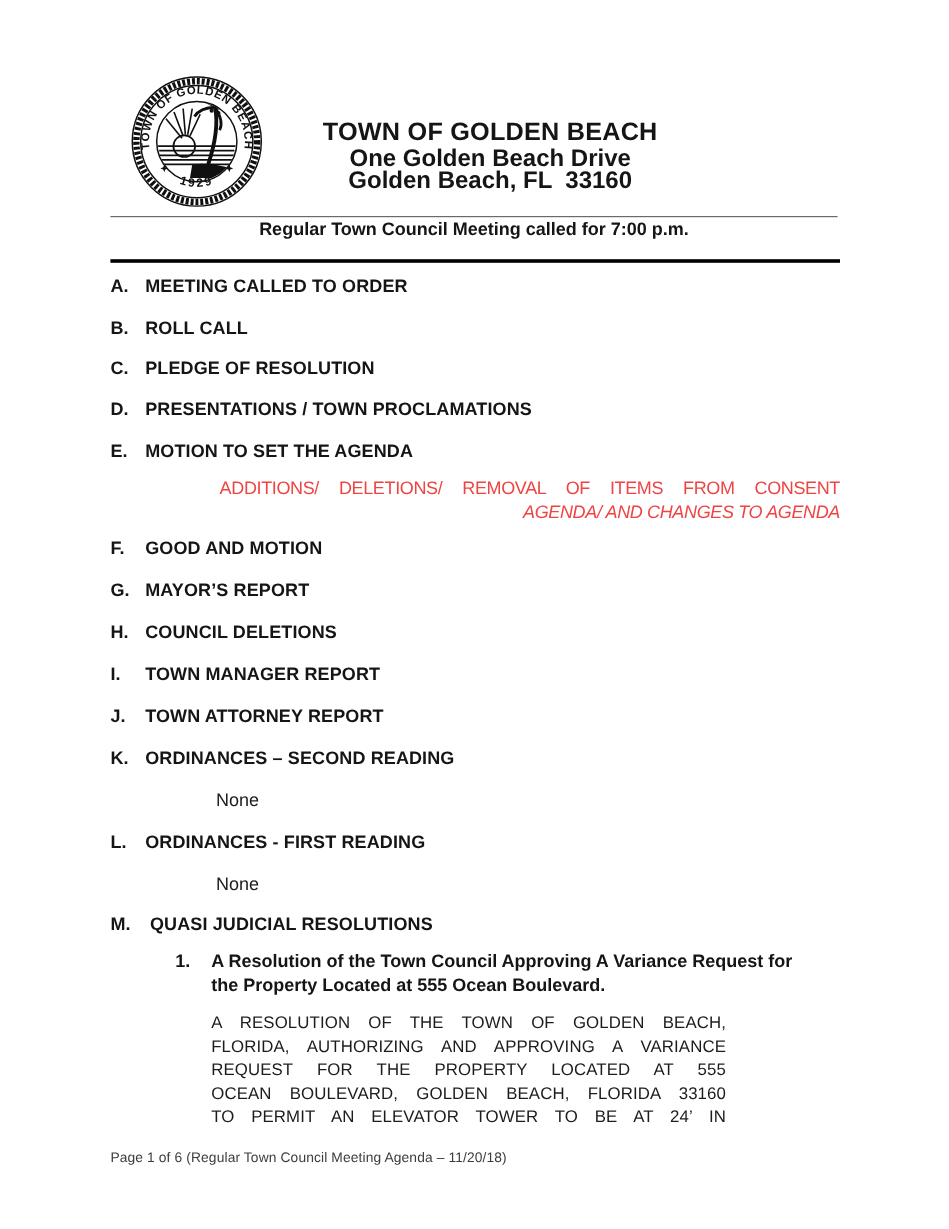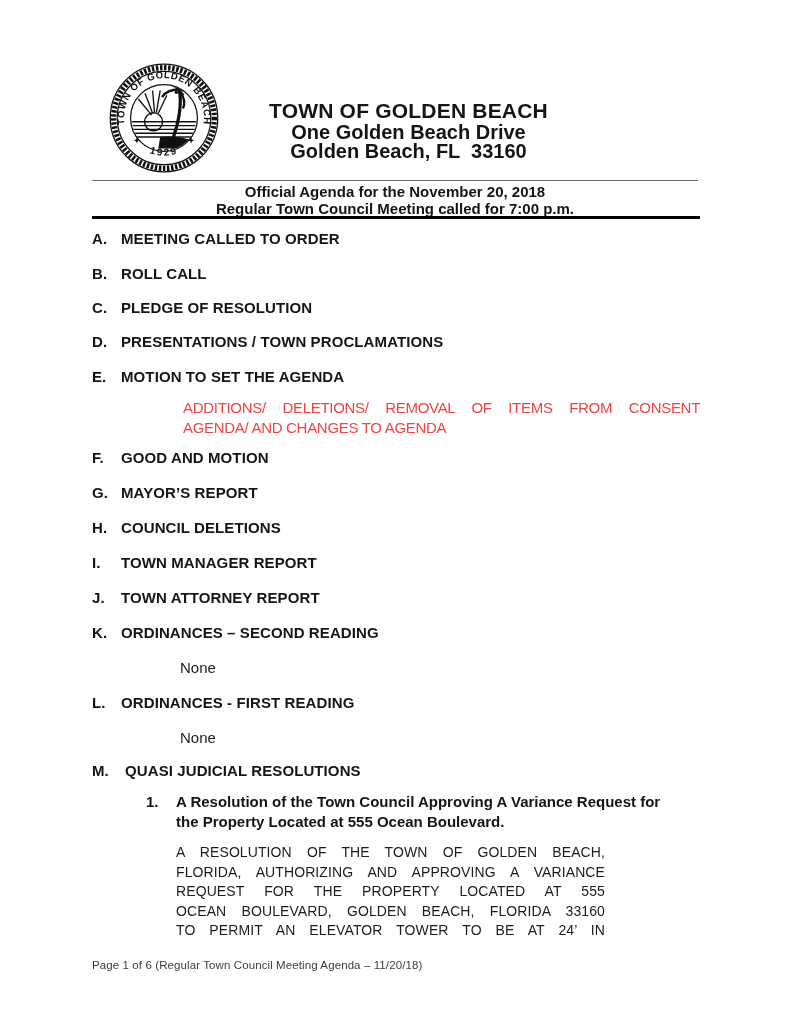--- a/index.html
+++ b/index.html
@@ -59,21 +59,21 @@
     display: flex; margin: -2px 0 11px 54px;
     font-weight: bold; line-height: 20px;
   }
   .res-item .num { width: 30px; flex: 0 0 30px; }
   .res-body {
     margin-left: 84px; width: 429px;
     font-weight: normal; font-size: 14px; line-height: 19.5px;
     color: #1c1c1c; letter-spacing: 0.1px;
   }
   .jline { text-align: justify; text-align-last: justify; }
-  .jplain { text-align: left; }
+  .jplain { text-align: right; font-style: italic; }
   
   .footer {
     position: absolute; left: 92px; top: 959px;
     font-size: 11.5px; color: #3d3d3d; letter-spacing: 0.1px;
   }
 </style>
 </head>
 <body>
 
 <div class="page">
@@ -133,21 +133,20 @@
   </svg>
 
   <div class="header-text">
     <div class="org-title">TOWN OF GOLDEN BEACH</div>
     <div class="org-addr">One Golden Beach Drive</div>
     <div class="org-addr ws-pre">Golden Beach, FL  33160</div>
   </div>
 
   <div class="rule-thin"></div>
   <div class="banner">
-    <div>Official Agenda for the November 20, 2018</div>
     <div>Regular Town Council Meeting called for 7:00 p.m.</div>
   </div>
   <div class="rule-thick"></div>
 
   <div class="agenda">
 
     <div class="item">
       <span class="lbl">A.</span>
       <span>MEETING CALLED TO ORDER</span>
     </div>

